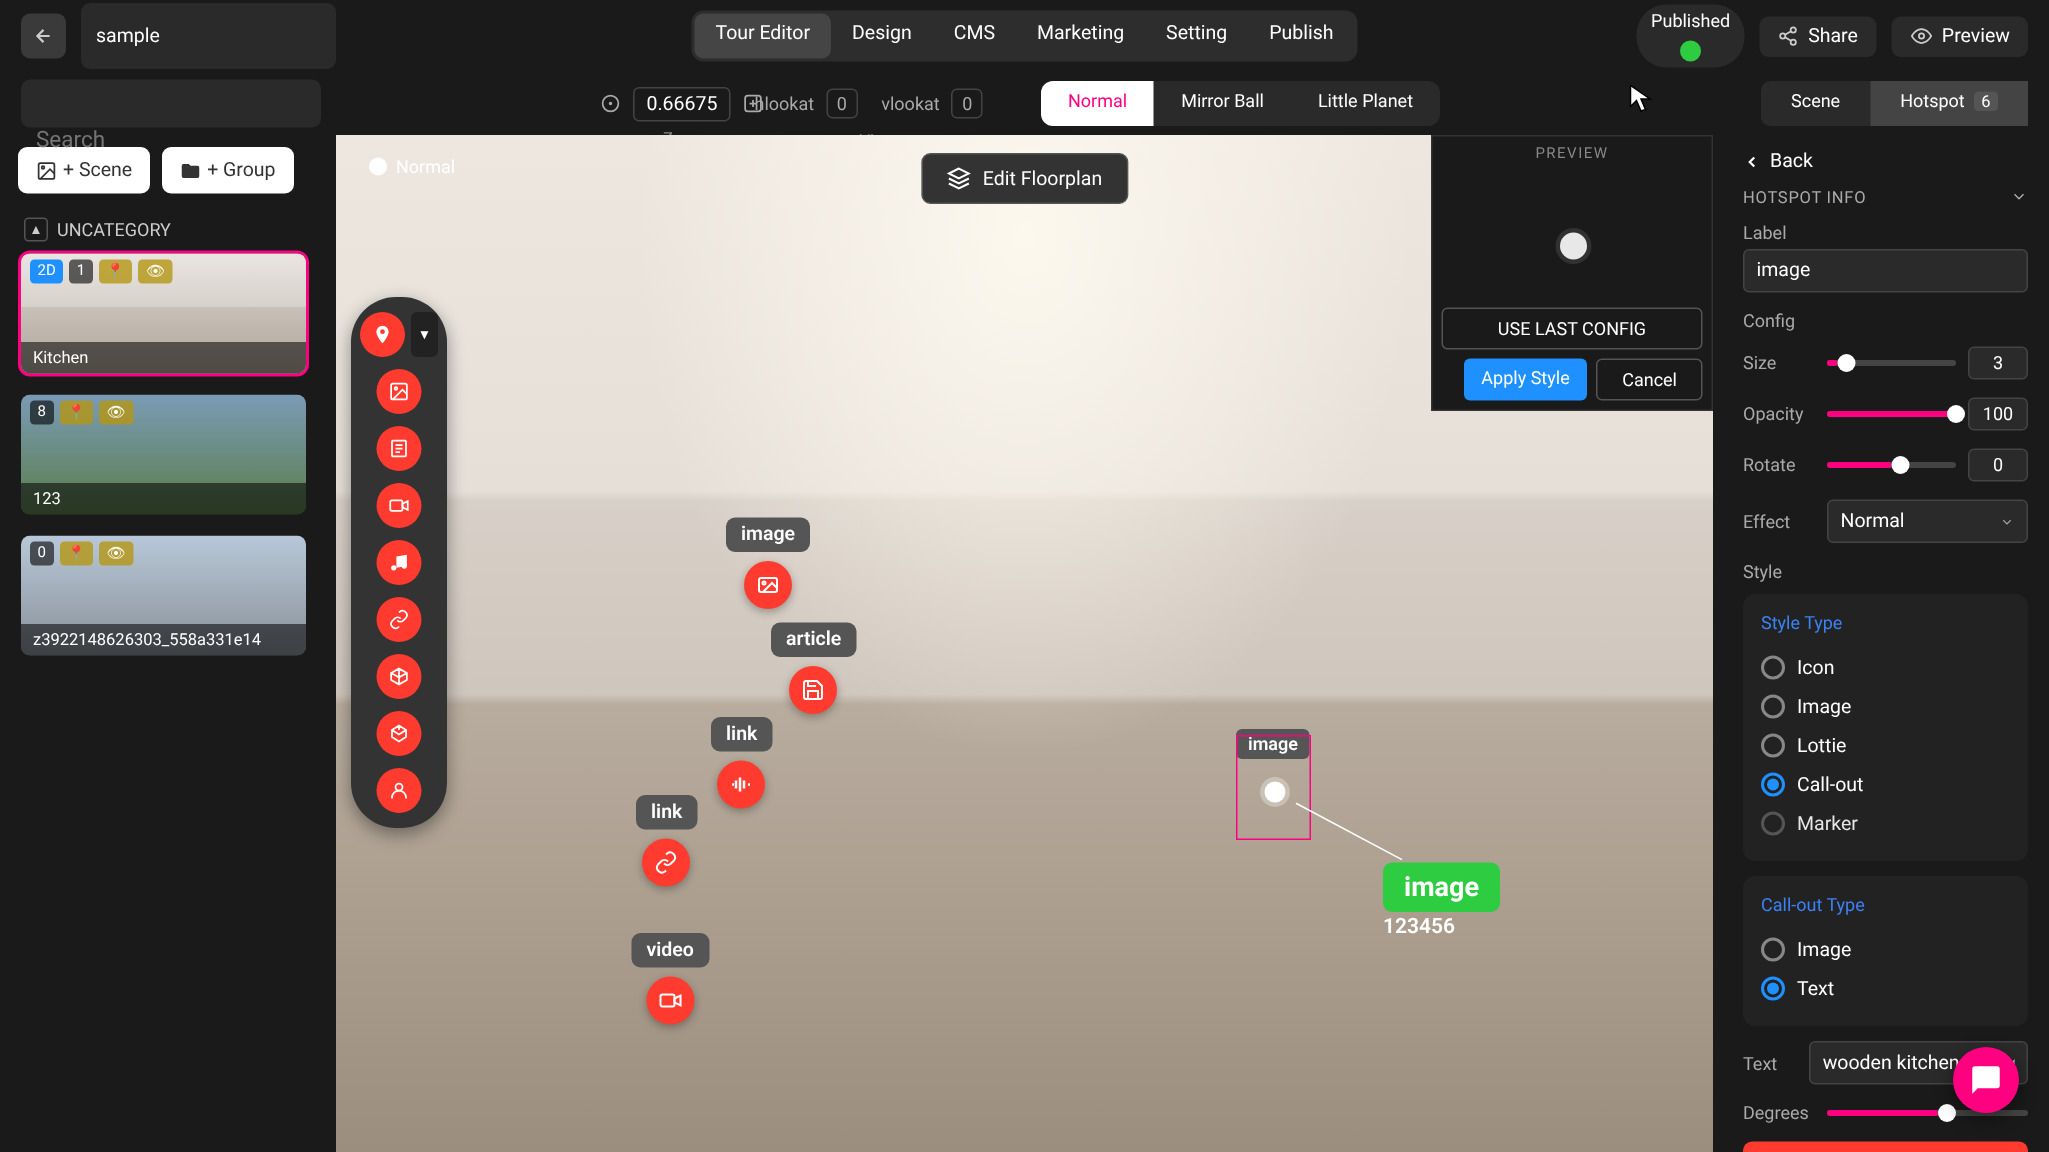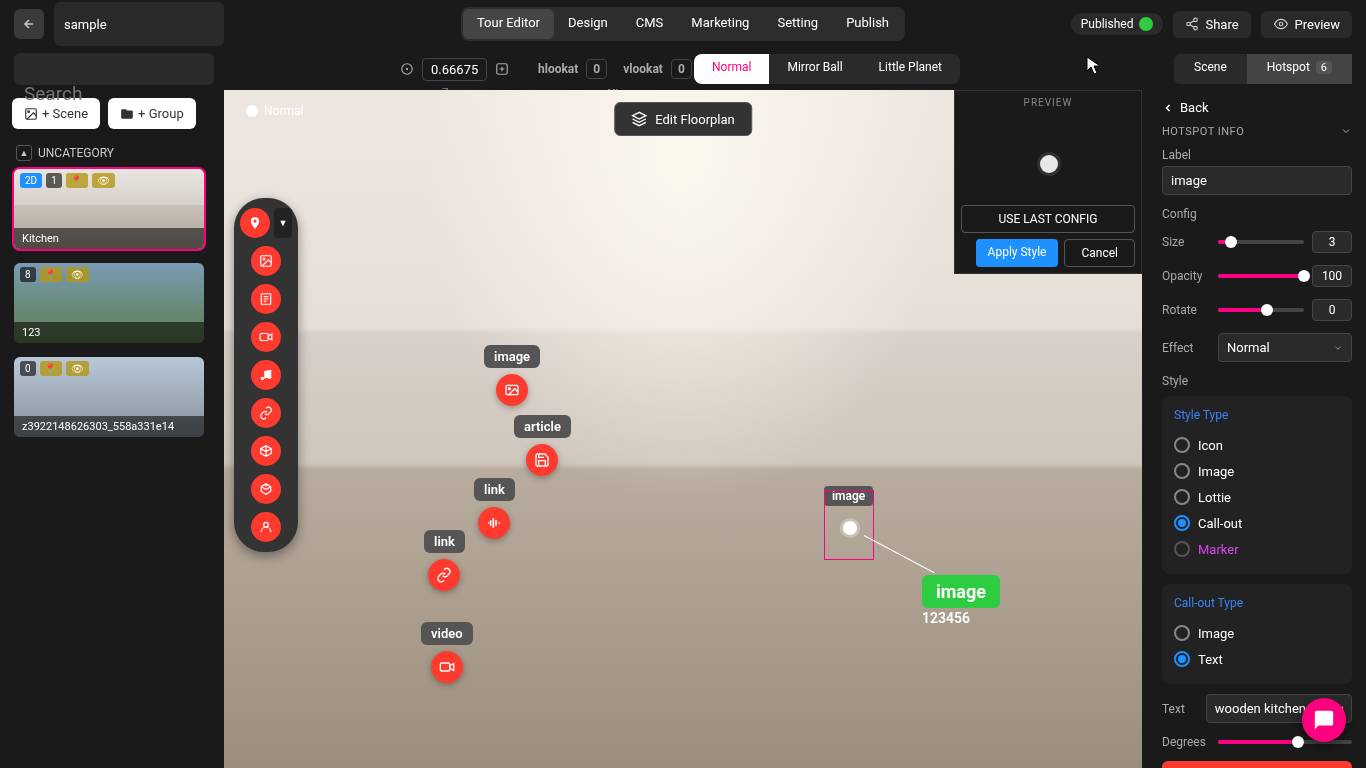--- a/index.html
+++ b/index.html
@@ -4,30 +4,30 @@
 <style>
 * { margin:0; padding:0; box-sizing:border-box; font-family:-apple-system,BlinkMacSystemFont,"Segoe UI",Roboto,sans-serif; }
 body { background:#1a1a1a; color:#fff; width:1366px; height:768px; overflow:hidden; position:relative; }
 .topbar { height:48px; display:flex; align-items:center; padding:0 14px; gap:10px; }
 .back-btn { width:30px; height:30px; background:#3a3a3a; border-radius:6px; display:flex; align-items:center; justify-content:center; cursor:pointer; }
 .proj-name { background:#2a2a2a; border-radius:6px; padding:6px 10px; width:170px; font-size:13px; height:44px; display:flex; align-items:center; }
 .tabs { display:flex; margin-left:auto; position:absolute; left:50%; transform:translateX(-50%); background:#2d2d2d; border-radius:8px; padding:2px; height:34px; }
 .tab { padding:6px 14px; font-size:13px; cursor:pointer; border-radius:6px; white-space:nowrap; }
 .tab.active { background:#454545; }
 .top-right { margin-left:auto; display:flex; gap:10px; align-items:center; }
-.pub-badge { background:#2a2a2a; border-radius:20px; padding:4px 10px; display:flex; align-items:center; gap:6px; font-size:12px; }
+.pub-badge { background:#2a2a2a; border-radius:20px; padding:4px 10px; display:flex; align-items:center; gap:6px; font-size:12px;flex-direction:column; }
 .pub-dot { width:14px; height:14px; background:#2ecc40; border-radius:50%; }
 .top-btn { background:#2a2a2a; border-radius:6px; padding:6px 12px; display:flex; align-items:center; gap:6px; font-size:13px; cursor:pointer; }
 .subbar { height:42px; display:flex; align-items:center; padding:0 14px; gap:10px; position:relative; }
 .search-box { background:#2a2a2a; border-radius:6px; padding:6px 10px; width:200px; display:flex; align-items:center; height:32px; }
-.search-box input { background:transparent; border:none; color:#5eead4; font-size:19px; outline:none; flex:1;margin-top:48px; }
+.search-box input { background:transparent; border:none; color:#5eead4; font-size:15px; outline:none; flex:1;margin-top:48px; }
 .zoom-group { position:absolute; left:400px; display:flex; align-items:center; gap:8px; }
 .zoom-val { border:1px solid #444; border-radius:4px; padding:3px 8px; font-size:13px; }
 .sublabel { font-size:11px; color:#888; position:absolute; top:28px; }
-.view-group { position:absolute; left:538px; display:flex; gap:16px;font-weight:bold; }
+.view-group { position:absolute; left:503px; display:flex; gap:16px; }
 .view-item { font-size:12px; color:#aaa; display:flex; gap:8px; align-items:center; }
 .view-item .num { border:1px solid #444; padding:2px 6px; border-radius:4px; font-size:12px; }
 .proj-group { position:absolute; left:694px; display:flex; background:#2a2a2a; border-radius:8px; overflow:hidden; height:30px; }
 .proj-item { padding:6px 18px; font-size:12px; cursor:pointer; }
 .proj-item.active { background:#fff; color:#ff0080; }
 .mode-tabs { position:absolute; right:14px; display:flex; background:#2a2a2a; border-radius:6px; height:30px; }
 .mode-tab { padding:6px 20px; font-size:12px; cursor:pointer; }
 .mode-tab.active { background:#444; }
 .mode-badge { background:#555; border-radius:3px; padding:0 5px; margin-left:6px; font-size:11px; }
 .main { display:flex; height:calc(100% - 90px); }
@@ -438,21 +438,21 @@
           <span>Image</span>
         </div>
       <div class="radio-row">
           <span class="radio"></span>
           <span>Lottie</span>
         </div>
       <div class="radio-row">
           <span class="radio on"></span>
           <span>Call-out</span>
         </div>
-      <div class="radio-row" style="color:#d946ef">
+      <div class="radio-row" style="color:#e5e5e5">
           <span class="radio dis"></span>
           <span>Marker</span>
         </div>
     </div>
     <div class="rp-card">
       <div class="rp-card-title">Call-out Type</div>
       <div class="radio-row">
           <span class="radio"></span>
           <span>Image</span>
         </div>

